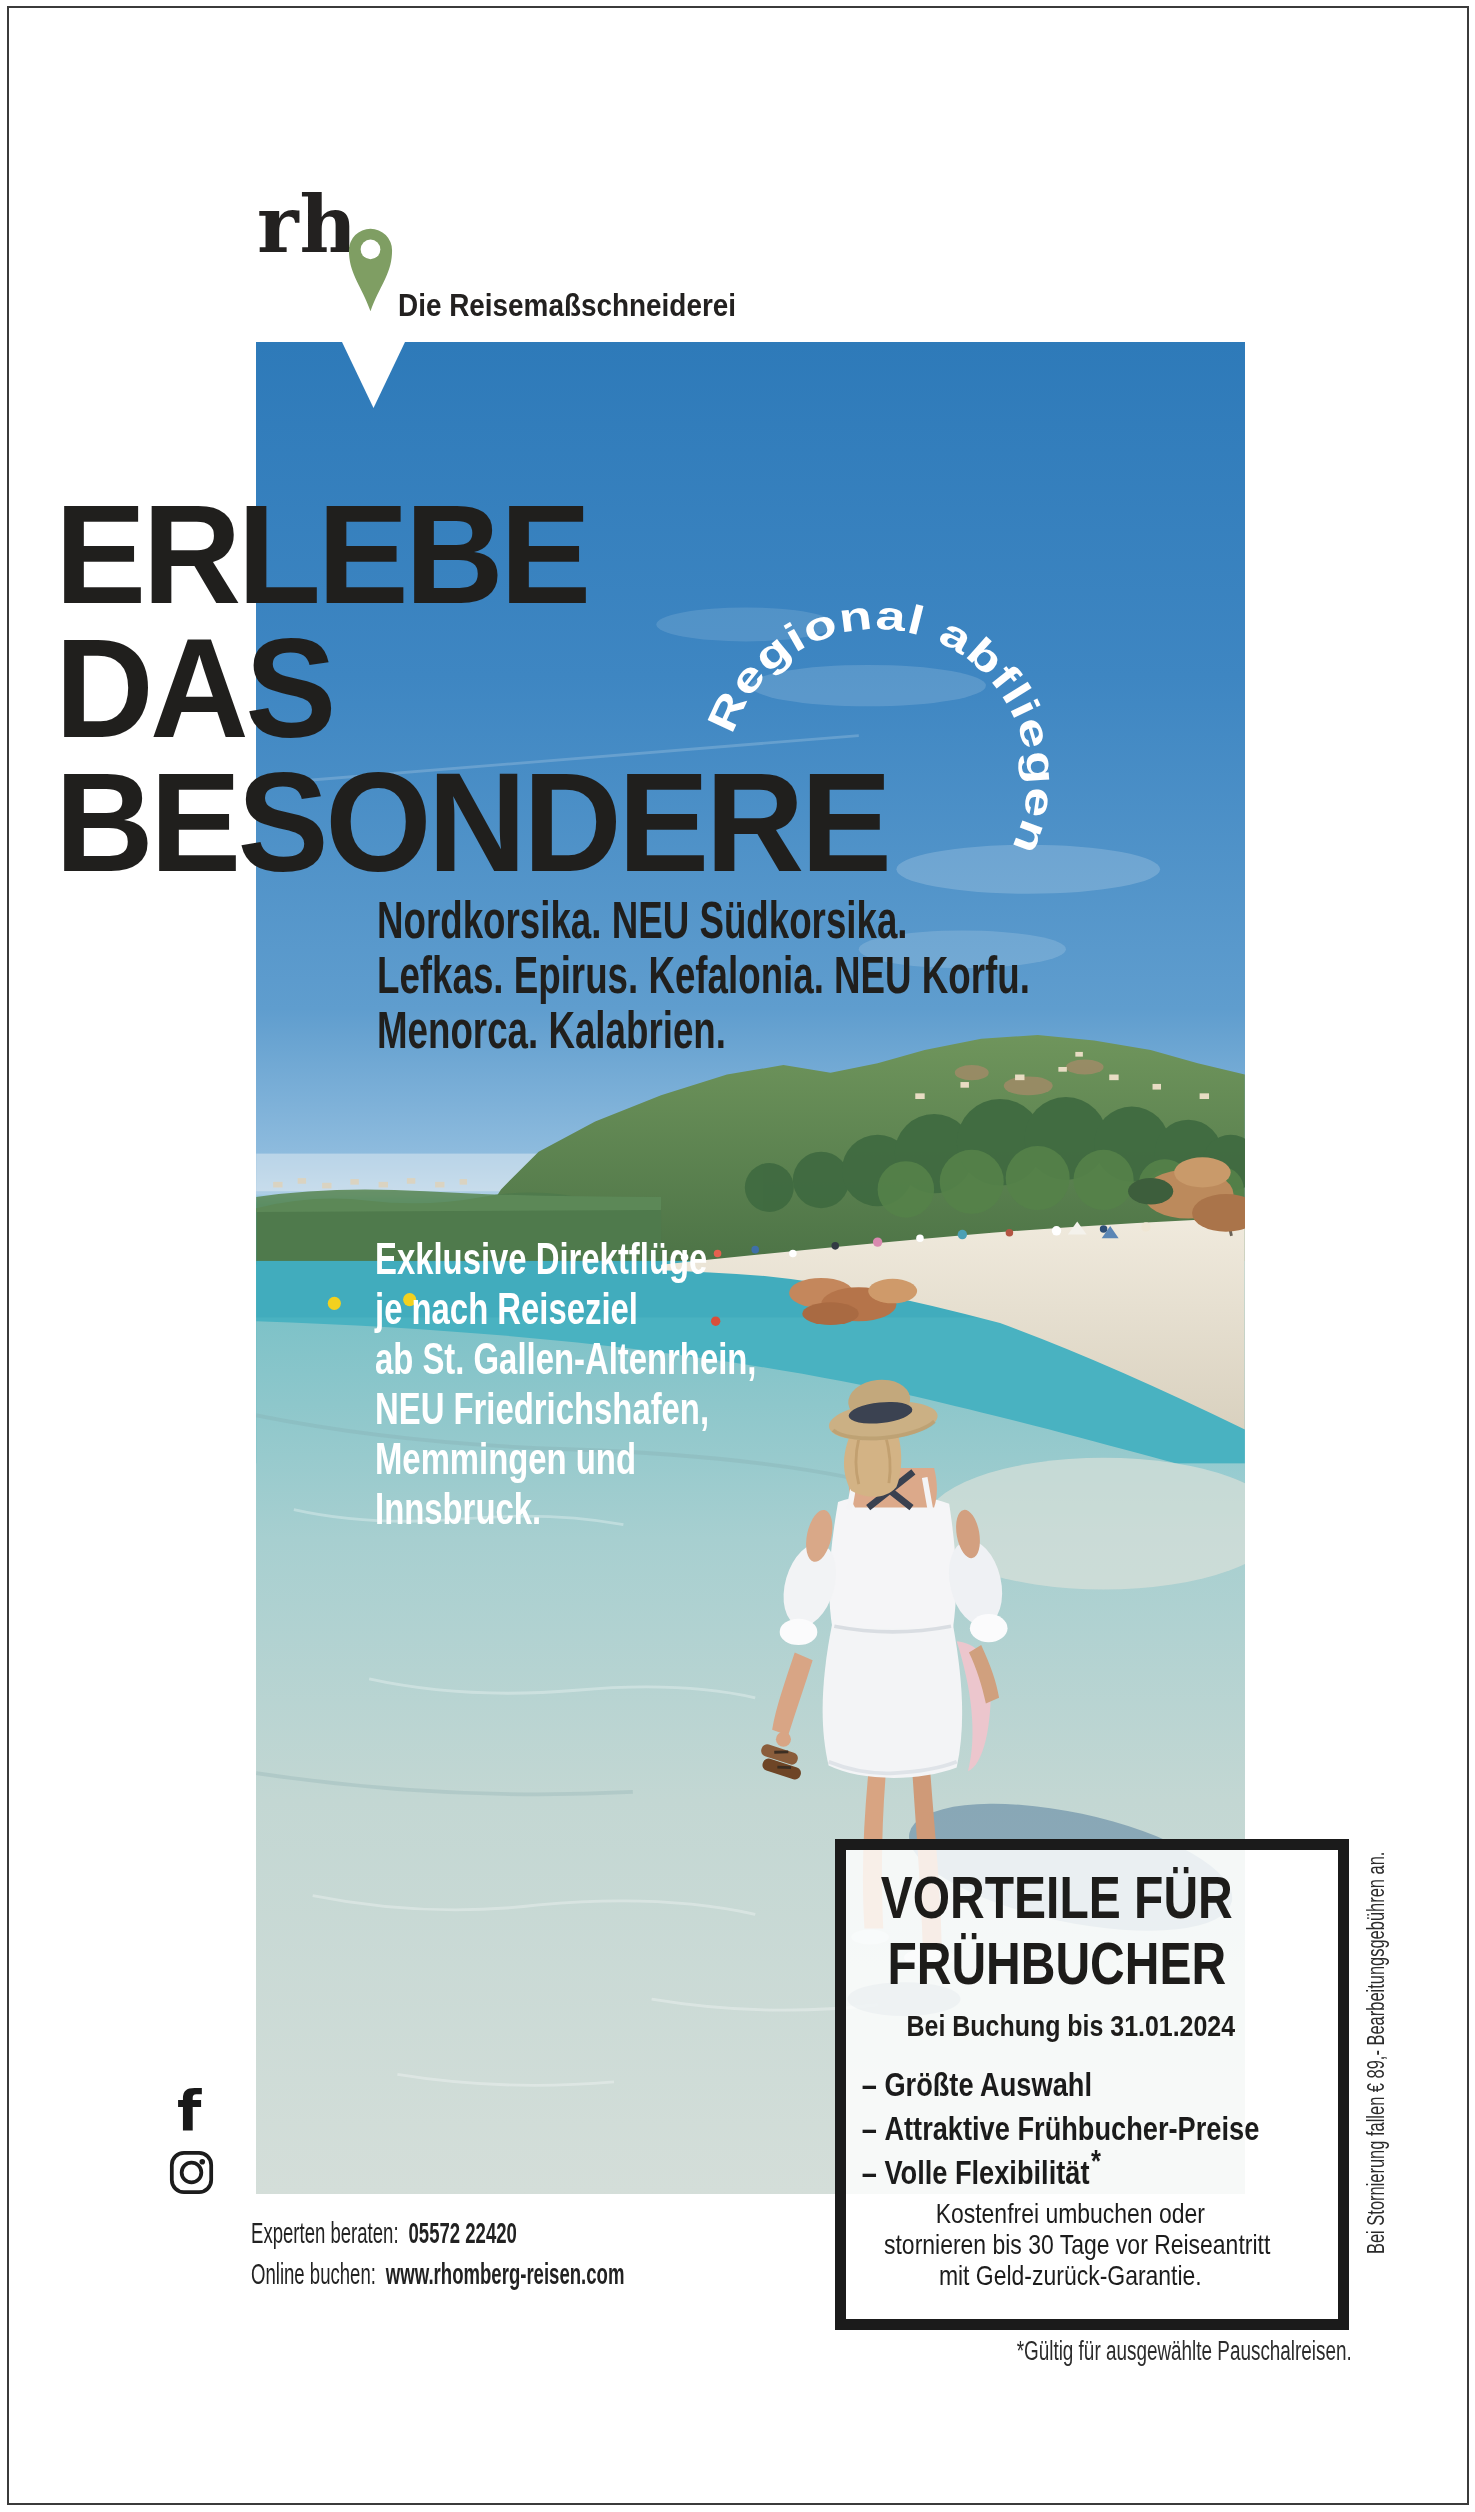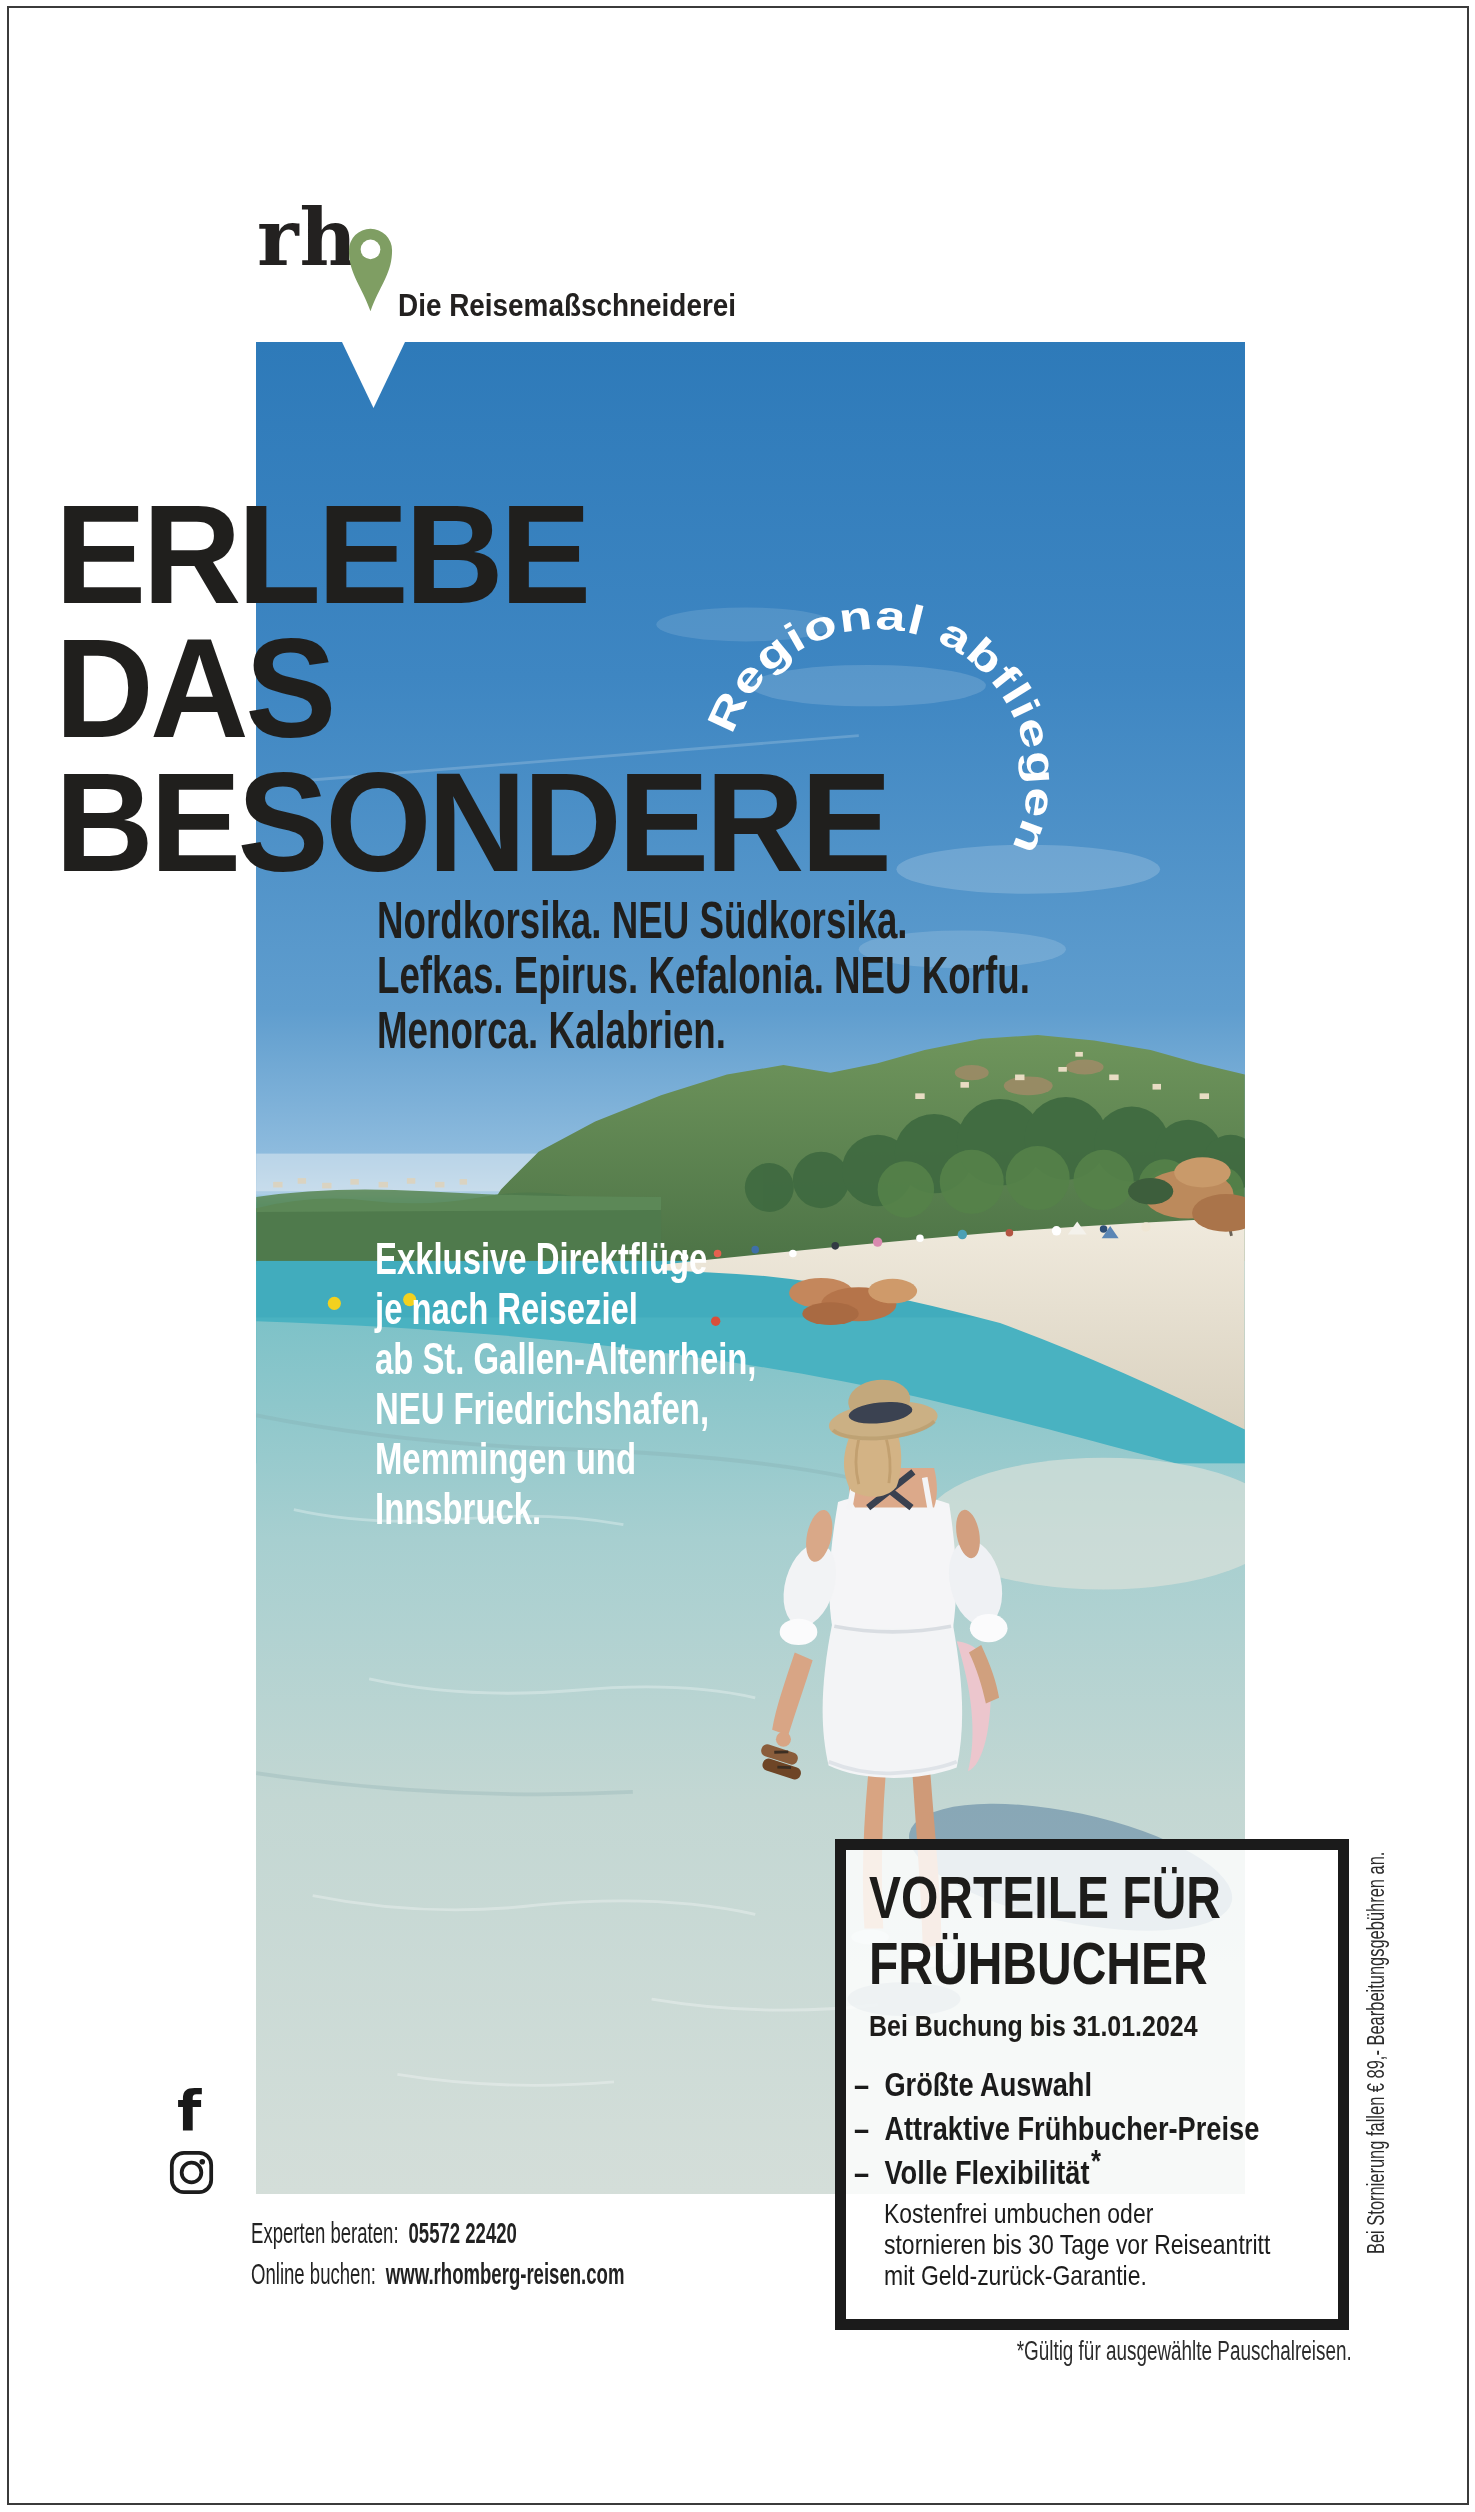--- a/index.html
+++ b/index.html
@@ -1,21 +1,21 @@
 <!DOCTYPE html>
 <html style="font-size:15px"><head>
 <meta charset="utf-8">
 <style>
   html,body{margin:0;padding:0;background:#ffffff;}
   .page{position:relative;width:1476px;height:2512px;background:#fff;overflow:hidden;
         font-family:"Liberation Sans",sans-serif;}
   .frame{position:absolute;left:6.6px;top:5.6px;right:6.6px;bottom:6.6px;border:2.8px solid #3b3b3b;pointer-events:none;}
 
   
-  .logo-row{position:absolute;left:257px;top:185px;height:104px;display:flex;align-items:center;}
+  .logo-row{position:absolute;left:257px;top:185px;height:104px;display:flex;align-items:flex-start;}
   .logo-word{font-family:"DejaVu Serif",serif;font-weight:bold;font-size:79px;line-height:1;color:#232120;letter-spacing:0.9px;}
   .logo-spacer{display:inline-block;width:60px;}
   .logo-pin{position:absolute;left:88px;top:40px;width:51px;height:90px;}
   .tagline{position:absolute;left:398px;top:288px;font-size:31px;font-weight:bold;color:#232120;
            transform:scaleX(.9);transform-origin:0 0;white-space:nowrap;}
 
   
   .photo{position:absolute;left:256px;top:342px;width:989px;height:1852px;overflow:hidden;
     background:linear-gradient(180deg,
       #2e7ab9 0%, #3e86c2 18%, #5f9dce 36%, #8fbcde 44%, #aecee6 46%,
@@ -34,21 +34,21 @@
   .arc-text{font-family:"Liberation Sans",sans-serif;font-weight:bold;font-size:43px;fill:#ffffff;letter-spacing:1px;}
 
   .destinations{position:absolute;left:377px;top:893px;z-index:3;color:#201f1d;font-weight:bold;
                 font-size:51px;line-height:55px;transform:scaleX(.72);transform-origin:0 0;white-space:nowrap;}
 
   .flights{position:absolute;left:375px;top:1234px;z-index:3;color:#ffffff;font-weight:bold;
            font-size:45px;line-height:50px;transform:scaleX(.73);transform-origin:0 0;white-space:nowrap;}
 
   
   .offer-box{position:absolute;left:835px;top:1839px;width:514px;height:491px;box-sizing:border-box;
-             border:11.3px solid #1b1b1b;background:rgba(255,255,255,.82);z-index:4;padding:15px 0 0 22.6px;}
+             border:11.3px solid #1b1b1b;background:rgba(255,255,255,.82);z-index:4;padding:15px 0 0 22.6px;text-align:center;}
   .ob-title{font-size:60px;line-height:66px;font-weight:bold;color:#1d1c1a;transform:scaleX(.8);
             transform-origin:0 0;white-space:nowrap;}
   .ob-sub{margin-top:13px;font-size:29px;font-weight:600;color:#1d1c1a;transform:scaleX(.86);
           transform-origin:0 0;white-space:nowrap;}
   .ob-bullets{margin-top:19px;margin-left:-15px;}
   .ob-bullet{display:flex;font-size:34px;line-height:44px;font-weight:bold;color:#1b1b1b;
              transform:scaleX(.8);transform-origin:0 0;white-space:nowrap;}
   .ob-dash{width:38px;flex:0 0 38px;}
   .ob-sup{font-size:32px;position:relative;top:-11.3px;margin-left:1.9px;}
   .ob-details{margin-left:15px;margin-top:3.8px;font-size:28px;line-height:31px;color:#1c1c1c;

